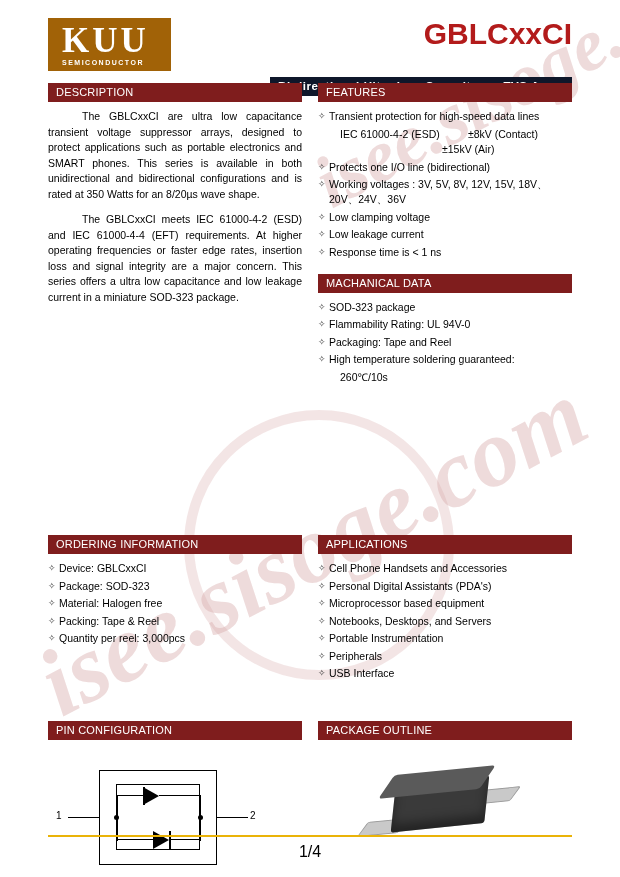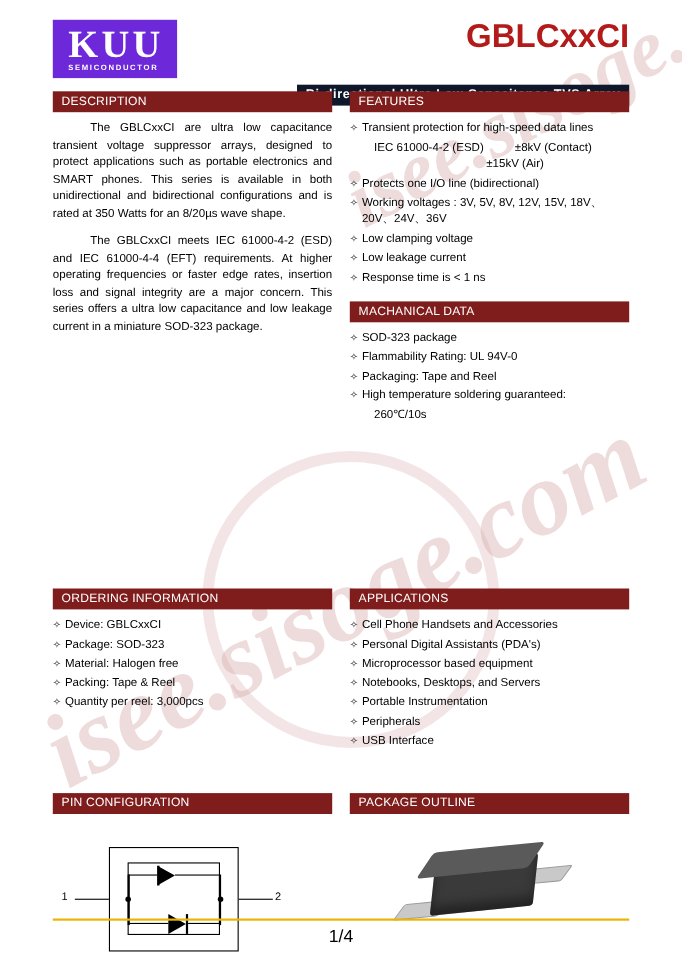--- a/index.html
+++ b/index.html
@@ -65,22 +65,22 @@
   }
 
   
   .header {
     position: relative;
     padding-top: 18px;
     z-index: 10;
   }
   .logo-box {
     display: inline-block;
-    background: #6d28d9;
-    padding: 6px 12px 5px 14px;
+    background: #a16207;
+    padding: 6px 22px 5px 14px;
     vertical-align: top;
   }
   .logo-text {
     font-family: "Liberation Serif", serif;
     font-weight: bold;
     font-size: 35px;
     letter-spacing: 3px;
     color: #ffffff;
     line-height: 34px;
   }

